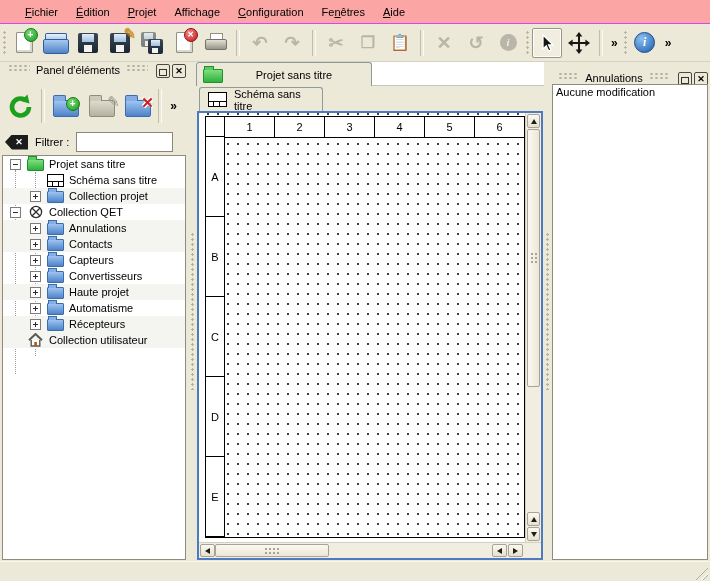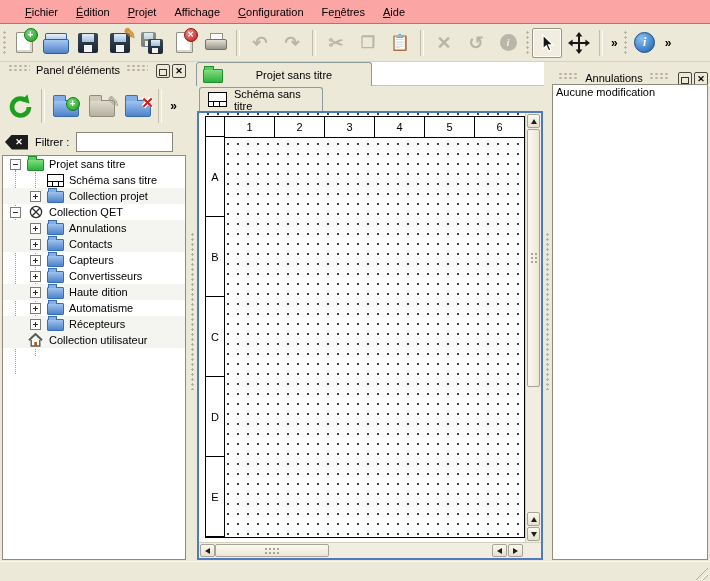--- a/index.html
+++ b/index.html
@@ -338,21 +338,21 @@
       <span class="tlabel">Capteurs</span>
     </div>
     <div class="trow lvl1">
       <span class="exp plus"></span>
       <span class="tic fblue"></span>
       <span class="tlabel">Convertisseurs</span>
     </div>
     <div class="trow lvl1 alt">
       <span class="exp plus"></span>
       <span class="tic fblue"></span>
-      <span class="tlabel">Haute dition</span>
+      <span class="tlabel">Haute projet</span>
     </div>
     <div class="trow lvl1">
       <span class="exp plus"></span>
       <span class="tic fblue"></span>
       <span class="tlabel">Automatisme</span>
     </div>
     <div class="trow lvl1 alt">
       <span class="exp plus"></span>
       <span class="tic fblue"></span>
       <span class="tlabel">Récepteurs</span>

